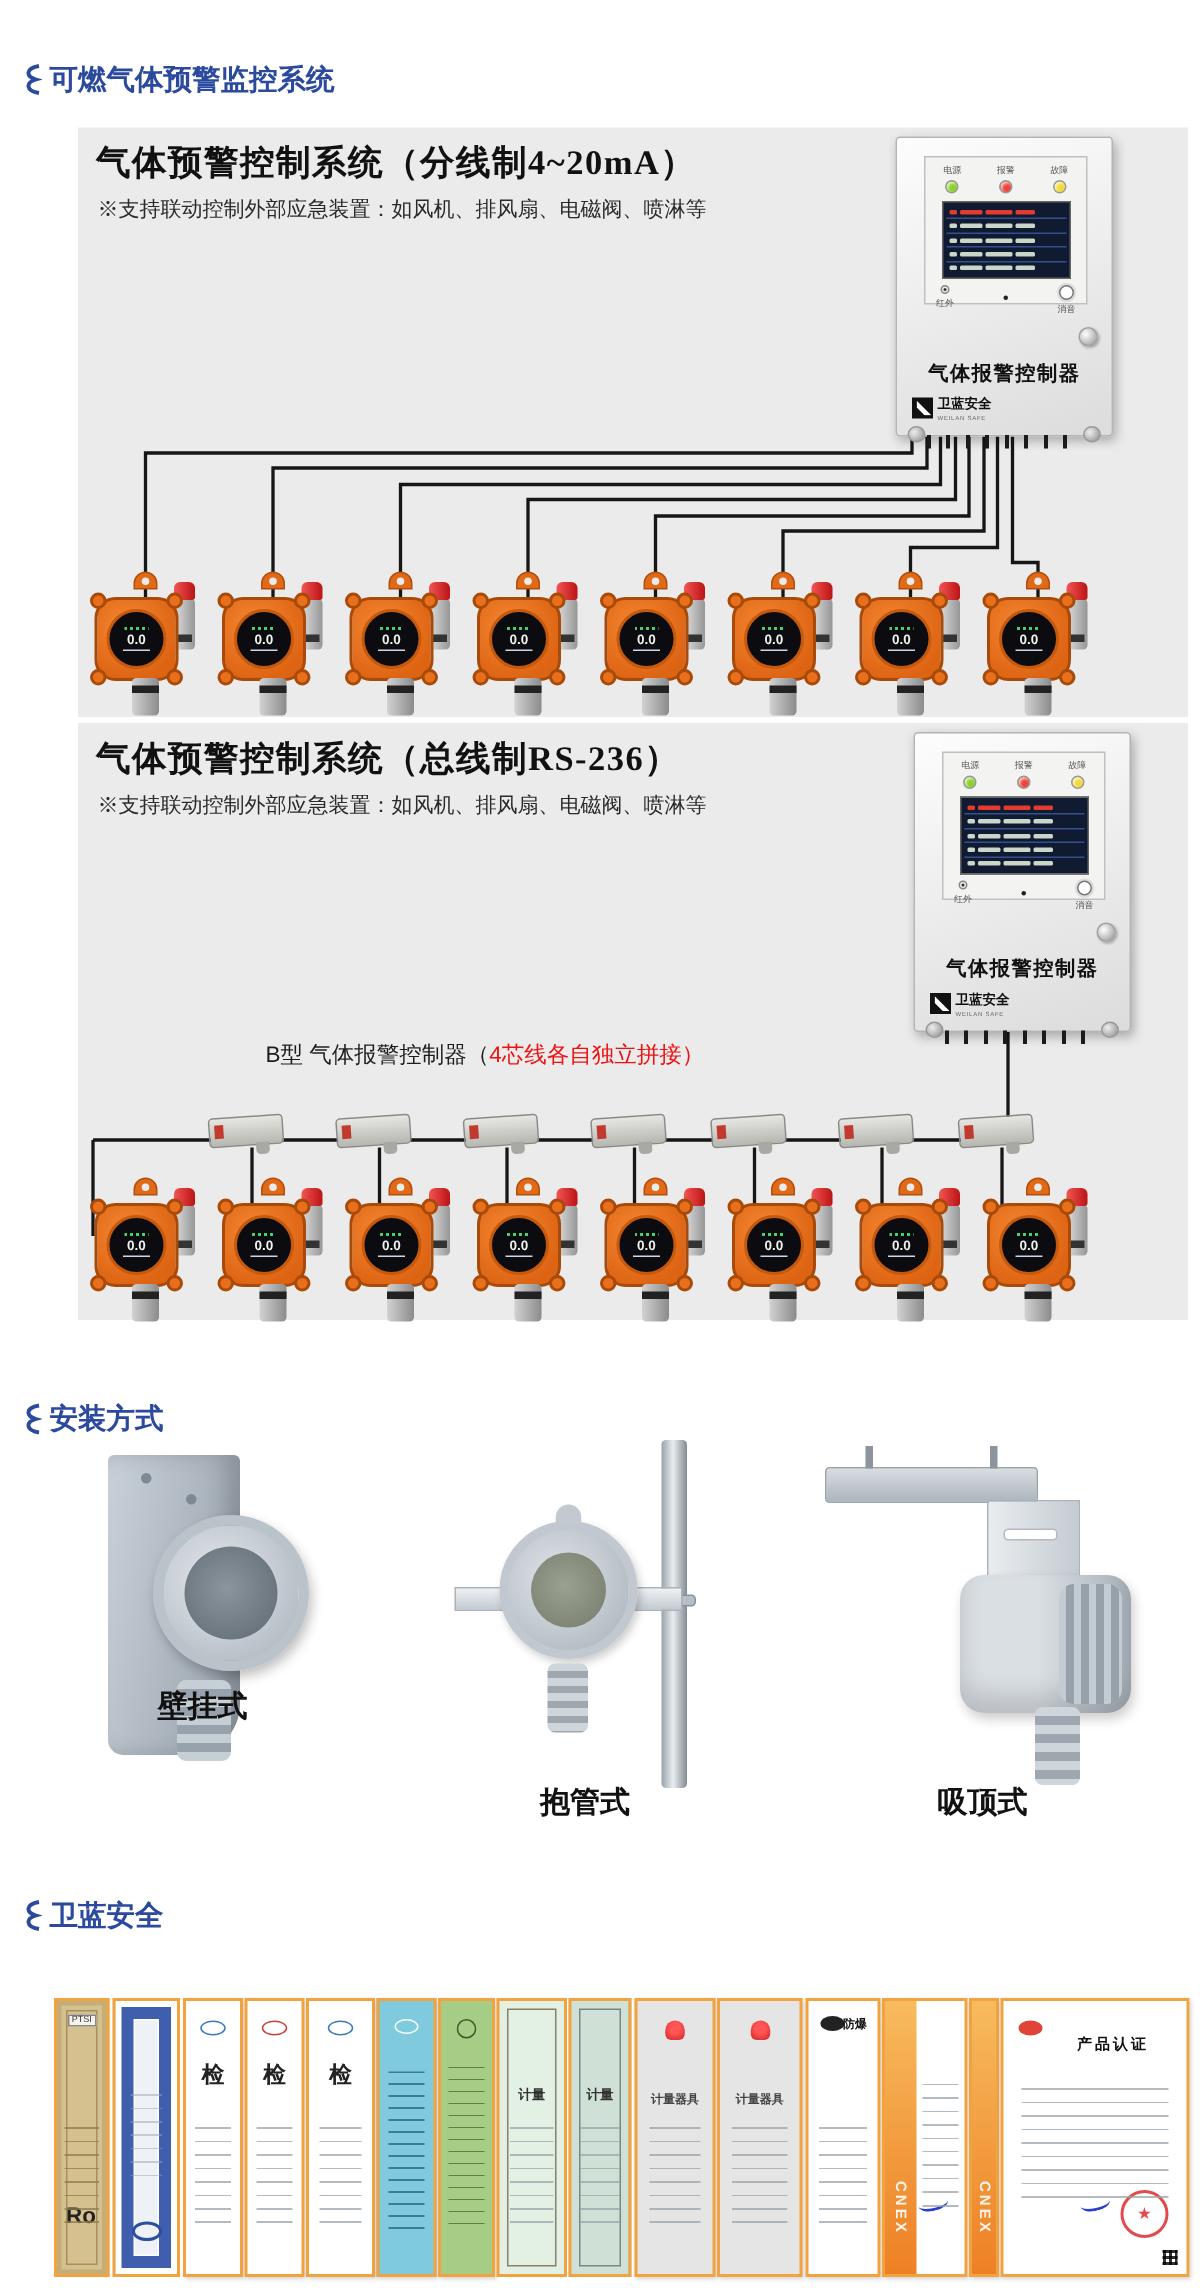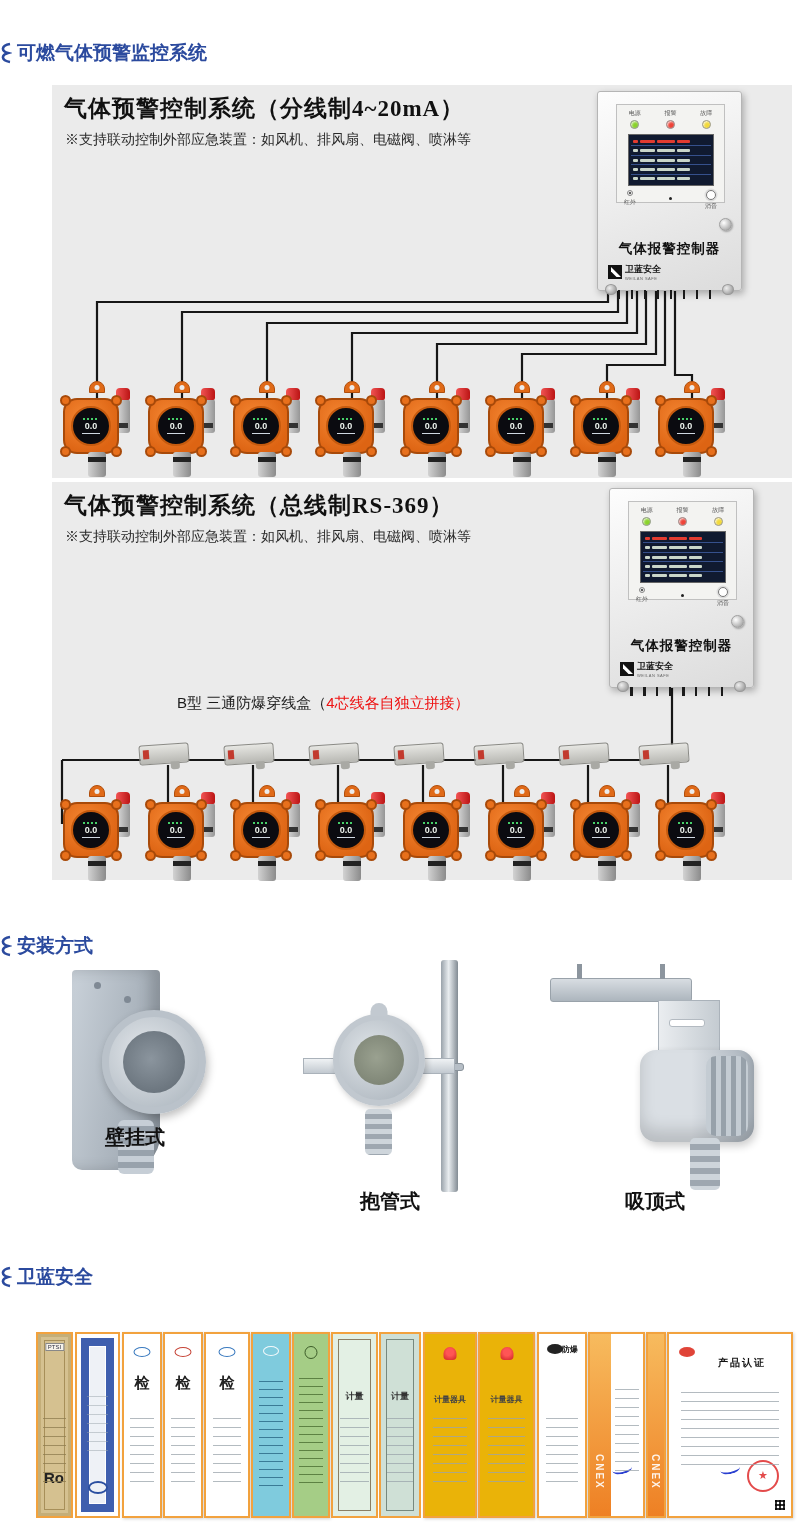--- a/index.html
+++ b/index.html
@@ -1,20 +1,20 @@
 <!DOCTYPE html>
 <html><head>
 <meta charset="utf-8">
 <style>
   * { margin:0; padding:0; box-sizing:border-box; }
   body { font-family:"Liberation Sans", sans-serif; background:#fff; }
   .page { position:relative; width:800px; height:1525px; background:#fff; overflow:hidden; }
 
   
-  .section-head { position:absolute; left:0; display:flex; align-items:center; gap:5px;
+  .section-head { position:absolute; left:16px; display:flex; align-items:center; gap:5px;
     color:#2b4a9e; font-weight:bold; font-size:19px; }
   .section-head svg { flex:0 0 auto; margin-left:-2px; }
 
   
   .panel { position:absolute; left:52px; width:740px; background:#ebebeb;padding-left:47px; }
   .panel-title { position:absolute; left:12px; top:8px; font-size:23px; font-weight:bold;
     color:#111; font-family:"Liberation Serif", serif; letter-spacing:1px; }
   .panel-sub { position:absolute; left:13px; top:46px; font-size:14px; color:#2a2a2a; }
   .wires { position:absolute; left:0; top:0; z-index:1; }
 
@@ -205,21 +205,21 @@
   .cert.greenlines::before { content:""; position:absolute; top:12px; left:50%;
     transform:translateX(-50%); width:11px; height:11px; border:1.5px solid #3c5c28;
     border-radius:50%; }
   .cert.greenlines::after { background:repeating-linear-gradient(180deg,#44682c 0 1px,transparent 1px 8px); top:24%; height:60%; }
   .cert.pale { background:#e3f0e4;
     box-shadow:inset 0 0 0 5px #e3f0e4, inset 0 0 0 6px #8a7f64; }
   .cert.pale.teal { background:#cfe0d6;
     box-shadow:inset 0 0 0 5px #cfe0d6, inset 0 0 0 6px #77897e; }
   .cert .mid { position:absolute; top:56px; left:50%; transform:translateX(-50%);
     font-size:9px; font-weight:bold; color:#333; white-space:nowrap; }
-  .cert.emblem { background:#eab308; }
+  .cert.emblem { background:#e5e5e5; }
   .cert.emblem::before { content:""; position:absolute; top:13px; left:50%;
     transform:translateX(-50%); width:13px; height:13px; border-radius:50% 50% 4px 4px;
     background:radial-gradient(circle at 50% 40%,#f55 35%,#c22); }
   .cert.emblem .mid { top:60px; font-size:8px; color:#444; }
   .cert.cnexwhite::before { content:""; position:absolute; top:10px; left:8px; width:16px;
     height:10px; background:#222; border-radius:50%; }
   .cert .title { position:absolute; top:10px; right:7px; font-size:8px; font-weight:bold;
     color:#111; white-space:nowrap;margin-left:12px; }
   .cert.cnexstripe::before { content:""; position:absolute; left:0; top:0; bottom:0;
     width:40%; background:linear-gradient(180deg,#f7bb5e,#ee8024); }
@@ -455,24 +455,24 @@
       <div class="det-display">
         <span class="det-value">0.0</span>
       </div>
     </div>
     <div class="det-sensor"></div>
   </div>
       </div>
   </div>
 
   <div class="panel" style="top:482px; height:398px;">
-    <div class="panel-title">气体预警控制系统（总线制RS-369）</div>
+    <div class="panel-title">气体预警控制系统（总线制RS-236）</div>
     <div class="panel-sub">※支持联动控制外部应急装置：如风机、排风扇、电磁阀、喷淋等</div>
     <div class="jlabel" style="left:125px; top:212px;">
-      <span>B型 三通防爆穿线盒（</span><span class="red">4芯线各自独立拼接）</span>
+      <span>B型 气体报警控制器（</span><span class="red">4芯线各自独立拼接）</span>
     </div>
     <svg class="wires" width="740" height="398" viewBox="0 0 740 398">
       <g stroke="#161616" stroke-width="2.2" fill="none">
         <path d="M620 206 V278"></path>
         <path d="M10 278 H620"></path>
         <path d="M10 278 V342"></path>
         <path d="M116 283 V342"></path>
           <path d="M201 283 V342"></path>
           <path d="M286 283 V342"></path>
         <path d="M371 283 V342"></path>

